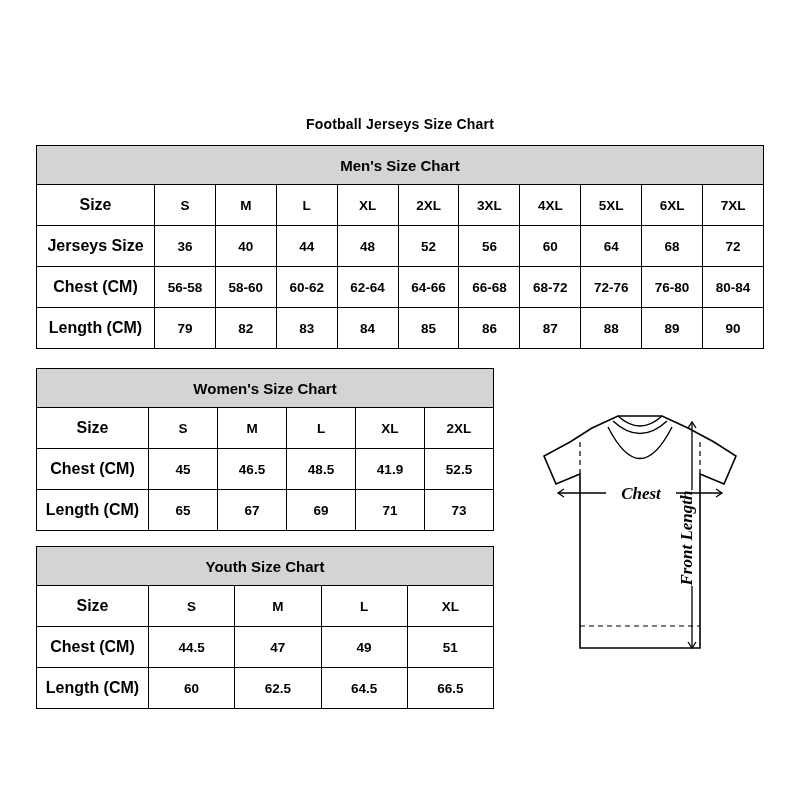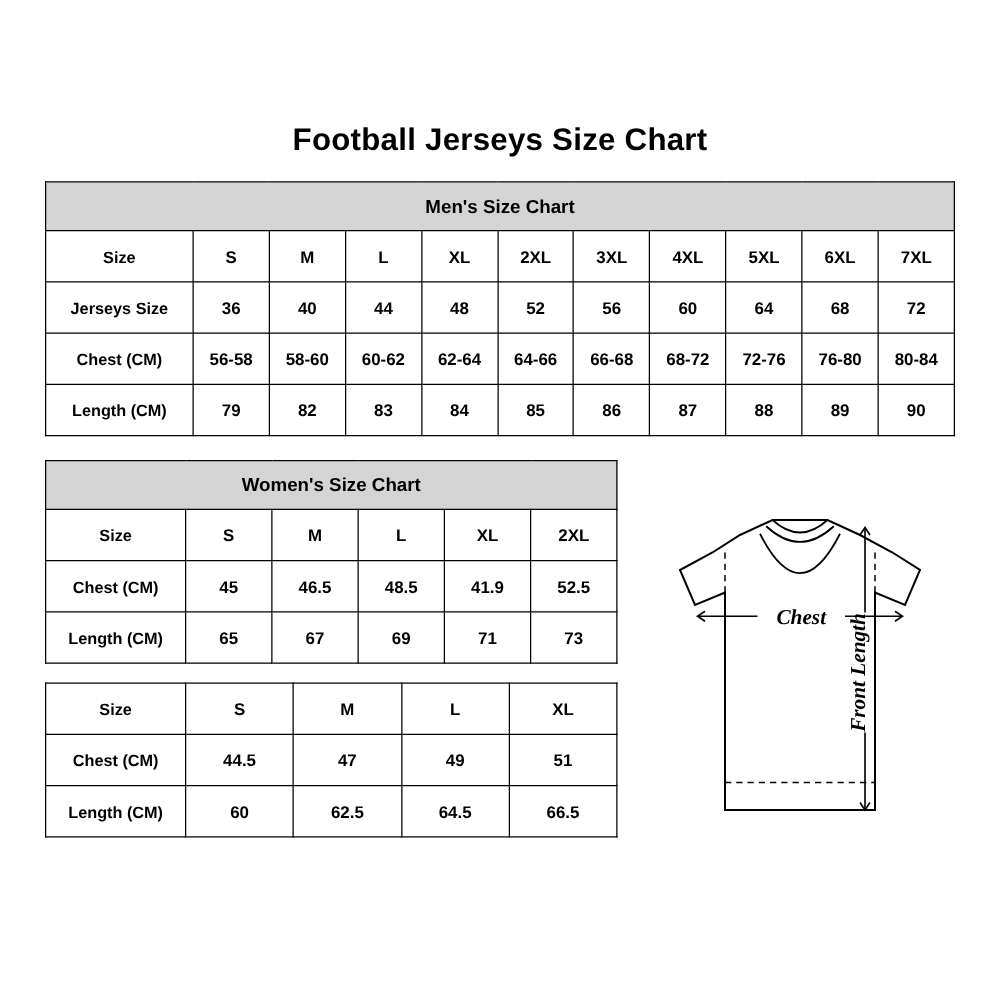--- a/index.html
+++ b/index.html
@@ -15,25 +15,25 @@
     position: relative;
     overflow: hidden;
   }
   #page {
     position: relative;
     width: 800px;
     height: 800px;
   }
   .page-title {
     position: absolute;
-    top: 98px;
+    top: 116px;
     left: 0;
     width: 800px;
     text-align: center;
-    font-size: 25px;
+    font-size: 14px;
     font-weight: bold;
     letter-spacing: 0.2px;
   }
 
   table.size-table {
     border-collapse: collapse;
     table-layout: fixed;
     background: #ffffff;
   }
   table.size-table td,
@@ -50,21 +50,21 @@
     background: #d4d4d4;
     font-size: 15px;
     font-weight: bold;
     height: 38px;
     text-align: center;
   }
   table.size-table tr.data-row td {
     height: 40px;
   }
   table.size-table td.label-cell {
-    font-size: 13px;
+    font-size: 16px;
   }
 
   
   #mens-table-wrap {
     position: absolute;
     left: 36px;
     top: 145px;
     width: 728px;
   }
   #mens-table-wrap table { width: 728px; }
@@ -237,20 +237,23 @@
   <div id="youth-table-wrap">
     <table class="size-table">
       <colgroup>
         <col class="label-col">
         <col>
           <col>
           <col>
           <col>
       </colgroup>
       <tbody>
+        <tr>
+          <td class="caption-cell" colspan="5">Youth Size Chart</td>
+        </tr>
         <tr class="data-row">
           <td class="label-cell">Size</td>
           <td>S</td>
           <td>M</td>
           <td>L</td>
           <td>XL</td>
         </tr>
         <tr class="data-row">
           <td class="label-cell">Chest (CM)</td>
           <td>44.5</td>

